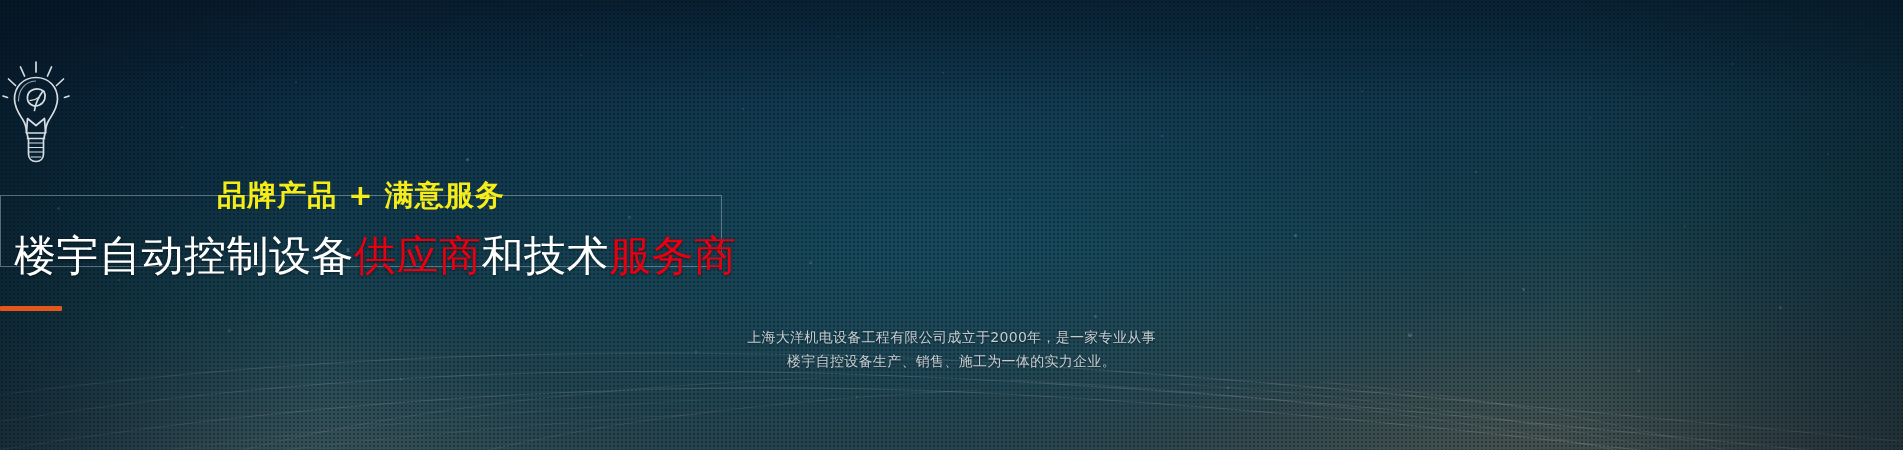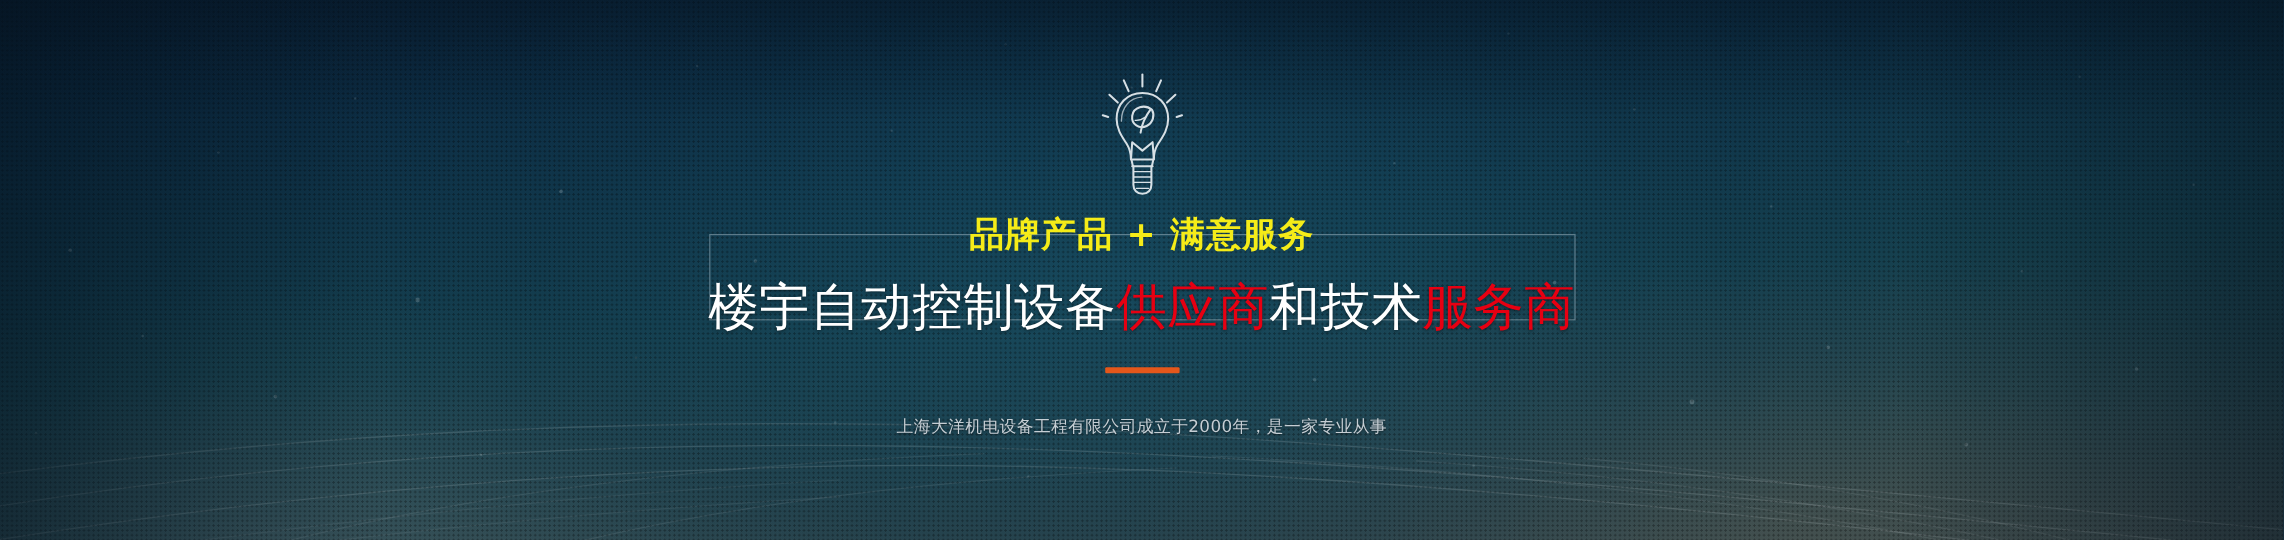--- a/index.html
+++ b/index.html
@@ -65,21 +65,20 @@
       linear-gradient(90deg, rgba(4,18,30,0.55) 0%, rgba(4,18,30,0.0) 17%, rgba(4,18,30,0.0) 83%, rgba(4,18,30,0.45) 100%),
       linear-gradient(180deg, rgba(4,18,30,0.42) 0%, rgba(4,18,30,0) 22%);
   }
 
   
   #content {
     position:absolute; inset:0;
     z-index:6;
     display:flex;
     flex-direction:column;
-    align-items:center;
   }
 
   
   #bulb {
     margin-top:58px;
     width:72px; height:108px;
   }
   #bulb svg { width:100%; height:100%; display:block; }
 
   
@@ -128,21 +127,21 @@
   
   #divider {
     margin-top:22px;
     width:62px; height:5px;
     background:#E4571B;
     border-radius:1px;
   }
 
   
   #desc {
-    margin-top:33px;
+    margin-top:14px;
     text-align:center;
     font-size:14px;
     line-height:24px;
     color:#C6CED4;
     letter-spacing:0.3px;
     text-shadow:0 1px 2px rgba(0,0,0,0.5);
   }
   #desc div { white-space:nowrap; }
 </style>
 </head>
@@ -267,16 +266,17 @@
     </div>
 
     <div id="headline">
       <span class="w">楼宇自动控制设备</span><span class="r">供应商</span><span class="w">和技术</span><span class="r">服务商</span>
     </div>
 
     <div id="divider"></div>
 
     <div id="desc">
       <div>上海大洋机电设备工程有限公司成立于2000年，是一家专业从事</div>
+      <div>楼宇自控设备生产、销售、施工为一体的实力企业。</div>
     </div>
 
   </div>
 </div>
 
 </body></html>

